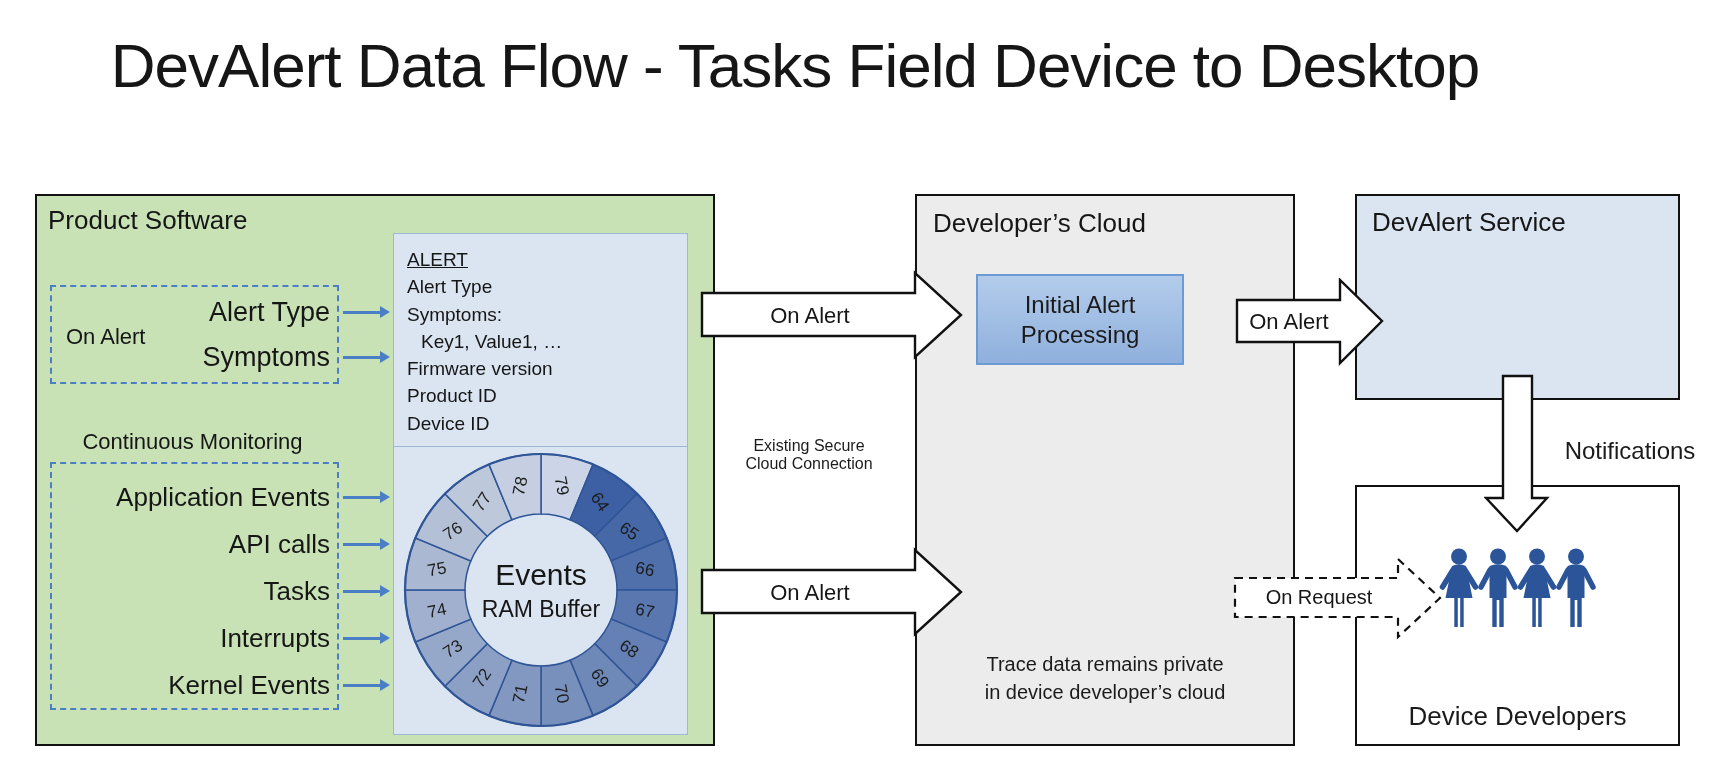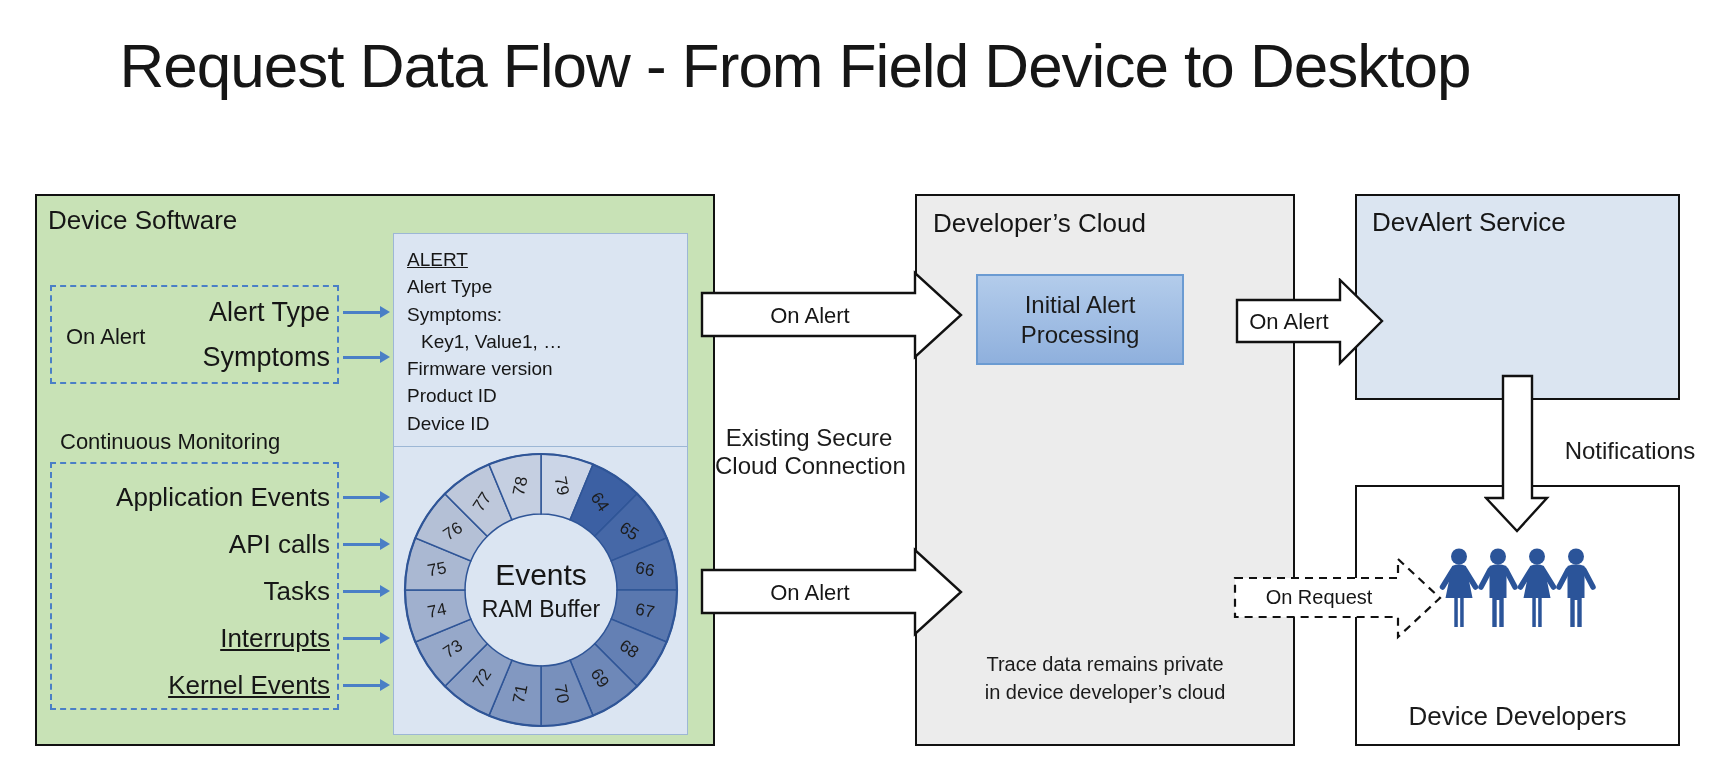--- a/index.html
+++ b/index.html
@@ -64,39 +64,39 @@
   }
   .note { position:absolute; text-align:center; color:#1b1b1b; white-space:nowrap; }
   .people-svg .fig { fill:var(--people-blue,#2B5499); }
   .people-svg .arm { stroke:var(--people-blue,#2B5499); stroke-width:5.5; stroke-linecap:round; fill:none; }
 </style>
 </head>
 <body>
 
 <div class="stage">
 
-  <div class="abs title">Request Data Flow - From Field Device to Desktop</div>
+  <div class="abs title">DevAlert Data Flow - Tasks Field Device to Desktop</div>
 
   <div class="bigbox device-box"></div>
-  <div class="abs boxtitle" style="left:48px;top:205px;">Device Software</div>
+  <div class="abs boxtitle" style="left:48px;top:205px;">Product Software</div>
 
   <div class="dashed dash-a"></div>
   <div class="abs small-cap" style="left:66px;top:324px;">On Alert</div>
   <div class="r-label big" style="top:297px;">Alert Type</div>
   <div class="r-label big" style="top:342px;">Symptoms</div>
   <div class="barrow" style="top:311px;"></div>
   <div class="barrow" style="top:356px;"></div>
 
-  <div class="abs small-cap" style="left:60px;top:429px;width:289px;text-align:left;">Continuous Monitoring</div>
+  <div class="abs small-cap" style="left:48px;top:429px;width:289px;text-align:center;">Continuous Monitoring</div>
   <div class="dashed dash-b"></div>
   <div class="r-label mon" style="top:482px;">Application Events</div>
   <div class="r-label mon" style="top:529px;">API calls</div>
   <div class="r-label mon" style="top:576px;">Tasks</div>
-  <div class="r-label mon" style="top:623px;text-decoration:underline;">Interrupts</div>
-  <div class="r-label mon" style="top:670px;text-decoration:underline;">Kernel Events</div>
+  <div class="r-label mon" style="top:623px;">Interrupts</div>
+  <div class="r-label mon" style="top:670px;">Kernel Events</div>
   <div class="barrow" style="top:496px;"></div>
   <div class="barrow" style="top:543px;"></div>
   <div class="barrow" style="top:590px;"></div>
   <div class="barrow" style="top:637px;"></div>
   <div class="barrow" style="top:684px;"></div>
 
   <div class="alert-panel">
     <div class="alert-text">
       <div class="hline heading">ALERT</div>
       <div class="hline">Alert Type</div>
@@ -152,21 +152,21 @@
   <svg class="warrow" style="left:700px;top:270px;" width="265" height="92" viewBox="0 0 265 92">
     <polygon points="2,23 215,23 215,3 261,45 215,87 215,66 2,66"></polygon>
   </svg>
   <div class="arrow-label" style="left:702px;top:303px;width:216px;">On Alert</div>
 
   <svg class="warrow" style="left:700px;top:547px;" width="265" height="92" viewBox="0 0 265 92">
     <polygon points="2,23 215,23 215,3 261,45 215,87 215,66 2,66"></polygon>
   </svg>
   <div class="arrow-label" style="left:702px;top:580px;width:216px;">On Alert</div>
 
-  <div class="note" style="left:715px;top:424px;width:188px;font-size:24px;">
+  <div class="note" style="left:715px;top:437px;width:188px;font-size:16px;">
     <div>Existing Secure</div>
     <div>Cloud Connection</div>
   </div>
 
   <div class="bigbox cloud-box"></div>
   <div class="abs boxtitle" style="left:933px;top:208px;">Developer’s Cloud</div>
 
   <div class="procbox" style="top:274px;height:91px;">
     <div>Initial Alert</div>
     <div>Processing</div>

